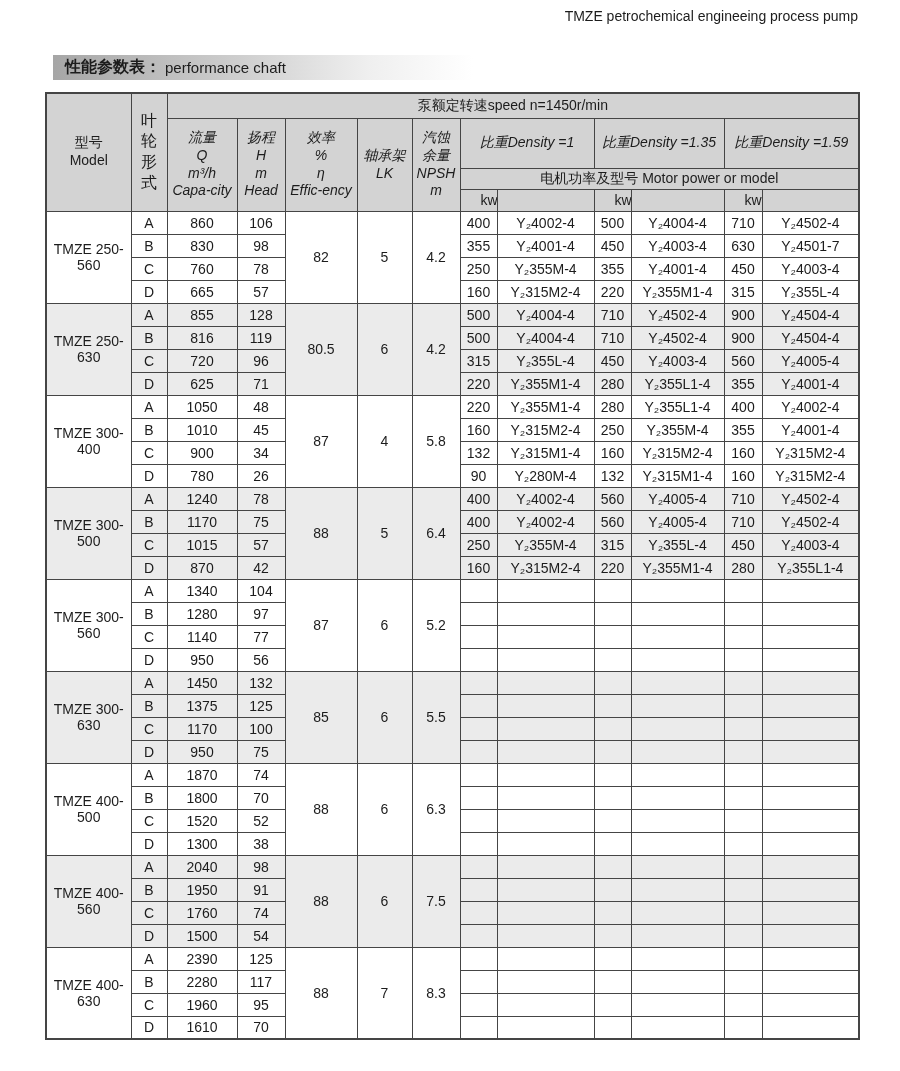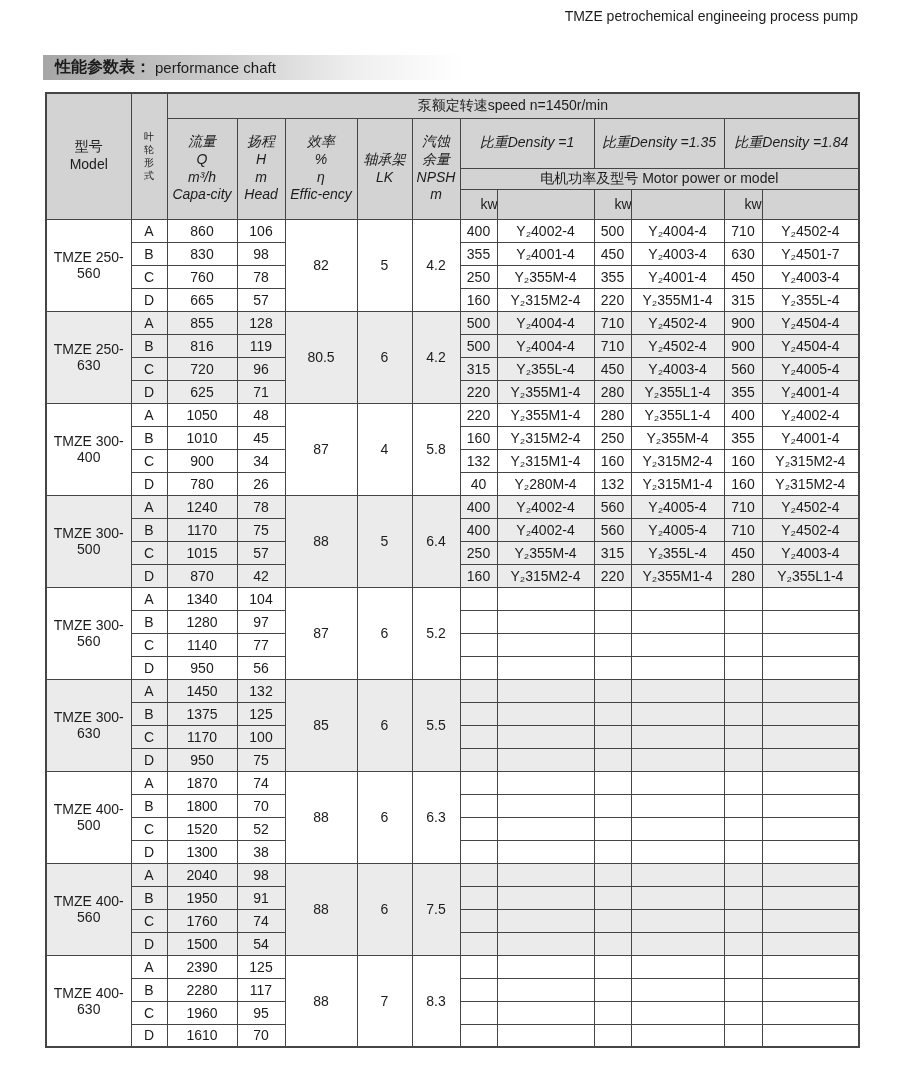--- a/index.html
+++ b/index.html
@@ -6,38 +6,38 @@
   html,body { background:#ffffff; }
   body { font-family:"Liberation Sans","DejaVu Sans",sans-serif; color:#1c1c1c; }
   .page { position:relative; width:900px; height:1071px; background:#fff; overflow:hidden; }
 
   
   .titles { position:absolute; top:6px; right:42px; text-align:right; }
   .title-zh { font-size:27px; font-weight:bold; letter-spacing:1px; }
   .title-en { font-size:14px; margin-top:2px; }
 
   
-  .section-bar { position:absolute; left:43px; top:55px; width:420px; height:25px;
+  .section-bar { position:absolute; left:53px; top:55px; width:420px; height:25px;
     background:linear-gradient(90deg,#a6a6a6 0%,#cfcfcf 45%,#efefef 75%,#ffffff 100%);
     display:flex; align-items:center; padding-left:12px;text-align:center; }
   .section-zh { font-size:16px; font-weight:bold; }
   .section-en { font-size:15px; margin-left:4px; }
 
   
   table { position:absolute; left:45px; top:92px; width:813px; border-collapse:collapse; table-layout:fixed; }
   td, th { border:1px solid #454545; font-weight:normal; text-align:center; vertical-align:middle;
     font-size:14px; overflow:hidden; }
   table { border:2px solid #454545; }
   thead td, thead th { background:#d3d3d3; }
   .r-speed th { height:25px; }
   .r-density th { height:50px;font-style:italic; }
   .r-motor th { height:21px; font-size:14px;margin-left:8px; }
-  .r-kw th { height:30px;padding-left:20px; }
+  .r-kw th { height:22px;padding-left:20px; }
   .multi { white-space:pre-line; line-height:1.28; }
-  .vert { width:16px; margin:0 auto; word-break:break-all; line-height:1.3; font-size:10px; }
+  .vert { width:16px; margin:0 auto; word-break:break-all; line-height:1.3; font-size:16px; }
   tbody td { height:23px; background:#ffffff; }
   tbody tr.shaded td { background:#ebebeb; }
   .c-model { font-size:14px; }
   .c-motor { font-size:14px; }
 </style>
 </head>
 <body>
 
 <div class="page">
 
@@ -89,21 +89,21 @@
 η
 Effic-ency</th>
         <th rowspan="3" class="multi">轴承架
 LK</th>
         <th rowspan="3" class="multi">汽蚀
 余量
 NPSH
 m</th>
         <th colspan="2">比重Density =1</th>
         <th colspan="2">比重Density =1.35</th>
-        <th colspan="2">比重Density =1.84</th>
+        <th colspan="2">比重Density =1.59</th>
       </tr>
       <tr class="r-motor">
         <th colspan="6">电机功率及型号  Motor power or model</th>
       </tr>
       <tr class="r-kw">
         <th>kw</th>
         <th></th>
         <th>kw</th>
         <th></th>
         <th>kw</th>
@@ -241,21 +241,21 @@
           <td class="c-motor">Y₂315M1-4</td>
           <td>160</td>
           <td class="c-motor">Y₂315M2-4</td>
           <td>160</td>
           <td class="c-motor">Y₂315M2-4</td>
         </tr>
         <tr>
           <td>D</td>
           <td>780</td>
           <td>26</td>
-          <td>40</td>
+          <td>90</td>
           <td class="c-motor">Y₂280M-4</td>
           <td>132</td>
           <td class="c-motor">Y₂315M1-4</td>
           <td>160</td>
           <td class="c-motor">Y₂315M2-4</td>
         </tr>
         <tr class="shaded">
           <td rowspan="4" class="c-model">TMZE 300-500</td>
           <td>A</td>
           <td>1240</td>

